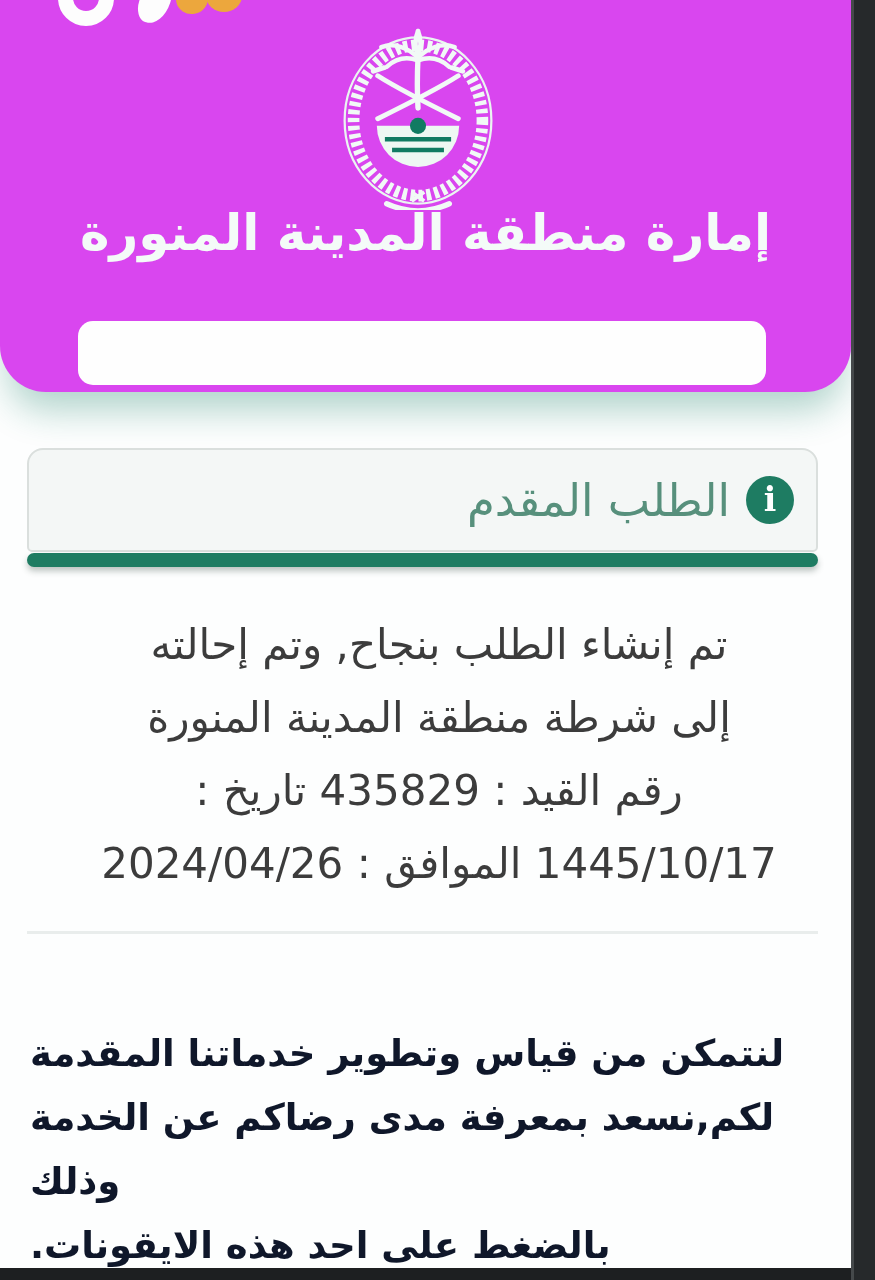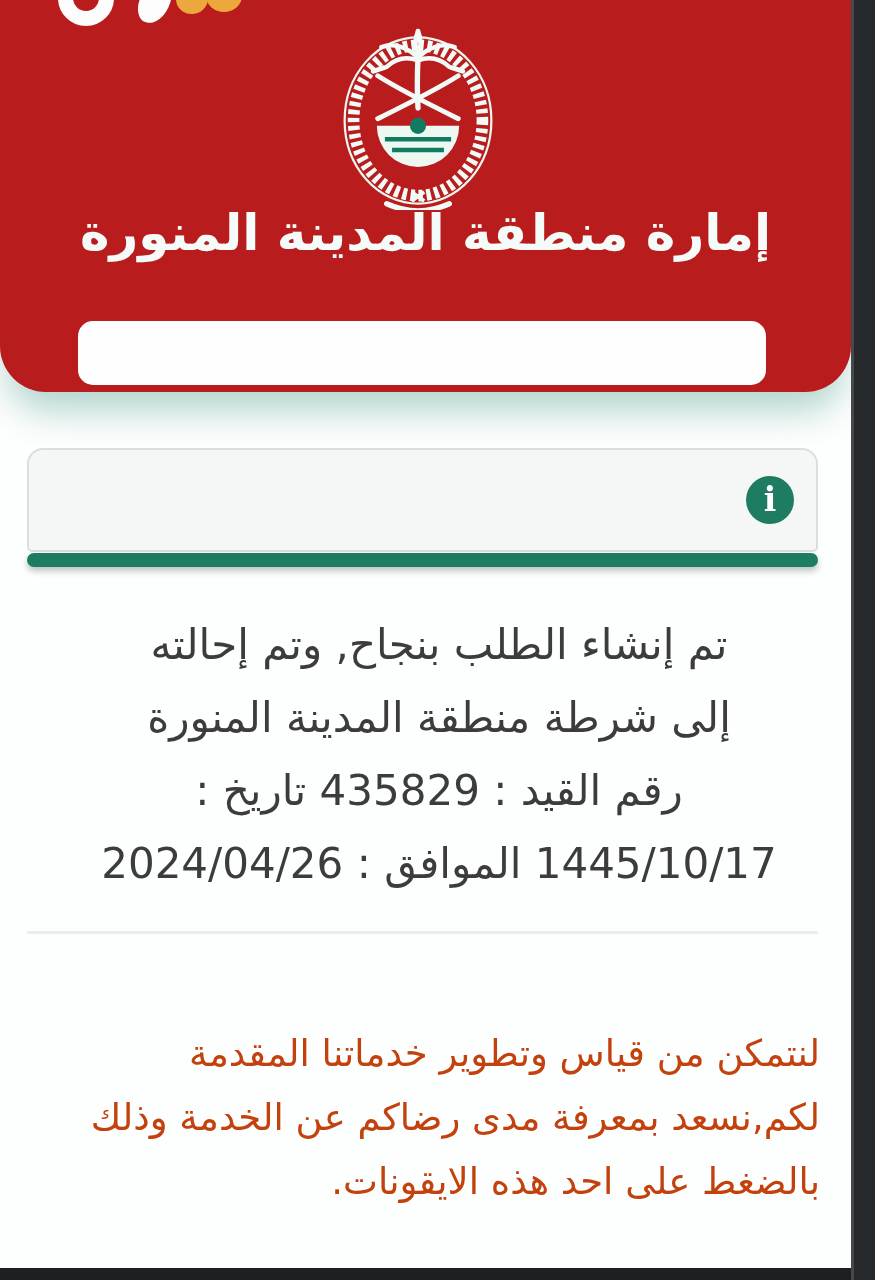--- a/index.html
+++ b/index.html
@@ -4,21 +4,21 @@
 <style>
   html,body{margin:0;padding:0;background:#000;}
   *{box-sizing:border-box;}
   .screen{
     position:relative;width:875px;height:1280px;overflow:hidden;
     background:#fdfefe;font-family:"DejaVu Sans",sans-serif;
   }
   
   .hero{
     position:absolute;left:0;top:0;width:851px;height:392px;
-    background:#b91c1c;border-radius:0 0 46px 46px;
+    background:#d946ef;border-radius:0 0 46px 46px;
     box-shadow:0 26px 36px -8px rgba(16,120,95,.32);
   }
   .hero .shape{position:absolute;}
   .ring{left:58px;top:-30px;width:56px;height:56px;border:15px solid #fdfdfd;border-radius:50%;}
   .comma{left:140px;top:-22px;width:30px;height:46px;background:#fdfdfd;
          border-radius:45% 55% 70% 50%;transform:rotate(18deg);}
   .dot-a{left:176px;top:-16px;width:32px;height:30px;background:#eca73d;border-radius:50%;transform:rotate(-10deg);}
   .dot-b{left:206px;top:-20px;width:36px;height:32px;background:#eca73d;border-radius:50% 50% 60% 60%;}
   .emblem{position:absolute;left:333px;top:22px;}
   .org-name{
@@ -58,22 +58,22 @@
     position:absolute;right:57px;left:60px;top:608px;margin:0;
     direction:rtl;text-align:center;white-space:pre-line;
     font-size:42px;line-height:73px;color:#3c3c3c;font-weight:400;
   }
   .divider{
     position:absolute;left:27px;top:931px;width:791px;height:3px;
     background:#e9edec;border:none;margin:0;
   }
   .feedback{
     position:absolute;left:30px;top:1022px;width:790px;margin:0;
-    direction:rtl;text-align:right;white-space:pre-line;
-    font-size:37px;font-weight:400;line-height:64px;color:#c2410c;
+    direction:rtl;text-align:left;white-space:pre-line;
+    font-size:37px;font-weight:700;line-height:64px;color:#0f172a;
   }
   
   .right-strip{
     position:absolute;left:851px;top:0;width:24px;height:1280px;
     background:#26292b;border-left:3px solid #45494b;z-index:6;
   }
   .bottom-strip{
     position:absolute;left:0;top:1268px;width:875px;height:12px;
     background:#1d1f21;z-index:5;
   }
@@ -124,20 +124,21 @@
 
     <div class="org-name">إمارة منطقة المدينة المنورة</div>
 
     <input class="search-bar" value="" style="">
   </header>
 
   <section class="panel">
     <span class="info-badge">
       <span>i</span>
     </span>
+    <h1 class="panel-title">الطلب المقدم</h1>
   </section>
   <div class="panel-underline"></div>
 
   <p class="message">تم إنشاء الطلب بنجاح, وتم إحالته
 إلى شرطة منطقة المدينة المنورة
 رقم القيد : 435829 تاريخ :
 1445/10/17 الموافق : 2024/04/26</p>
 
   <hr class="divider">
 

